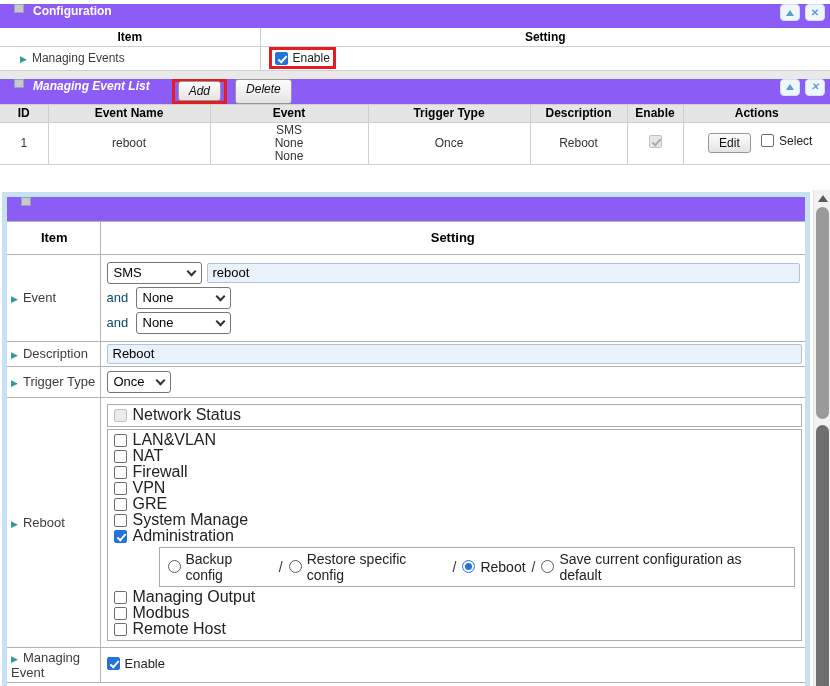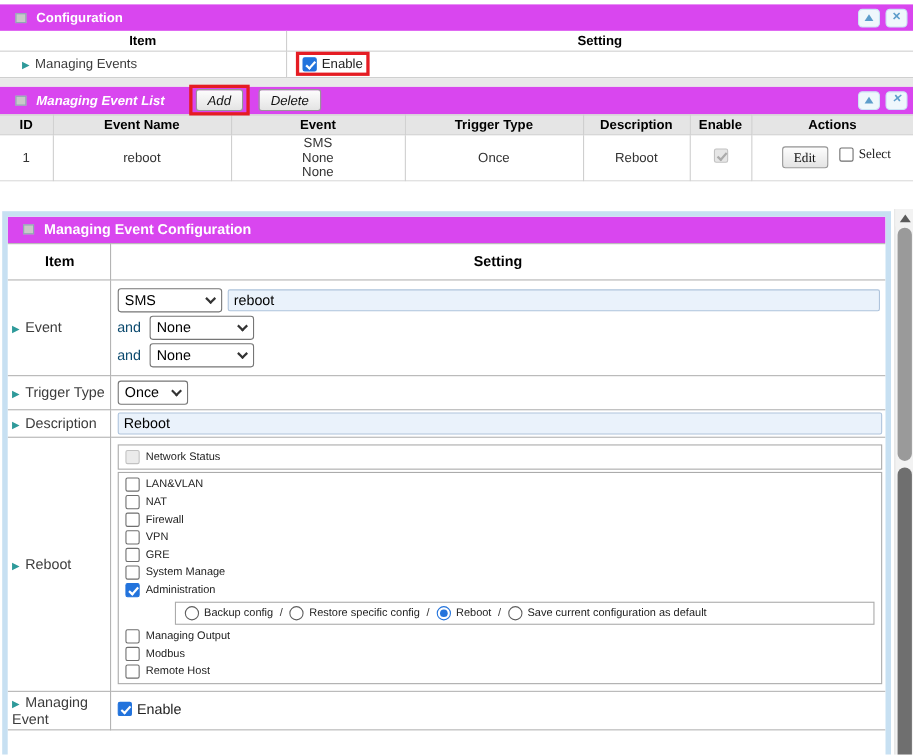--- a/index.html
+++ b/index.html
@@ -1,21 +1,21 @@
 <!DOCTYPE html>
 <html><head>
 <meta charset="utf-8">
 <style>
   * { margin:0; padding:0; box-sizing:border-box; }
   html,body { width:830px; height:686px; overflow:hidden; background:#fff;
               font-family:"Liberation Sans", sans-serif; color:#222; }
   .stage { position:relative; width:830px; height:686px; }
 
   
-  .titlebar { background:#d946ef; display:flex; align-items:center; height:24px; }
+  .titlebar { background:#8b5cf6; display:flex; height:24px; }
   .tb-icon { width:10px; height:9px; background:#C9C9C9; border:1px solid #8FA6B5;
              margin-left:14px; flex:0 0 auto; }
   .tb-title { color:#fff; font-weight:bold; font-size:12px; margin-left:9px; white-space:nowrap; }
   .tb-spacer { flex:1; }
   .tb-btn { width:20px; height:17px; background:#EFF7FC; border:1px solid #CBE4F4;
             border-radius:4px; margin-right:5px; display:flex; align-items:center;
             justify-content:center; color:#5D9DCB; font-size:10px; font-weight:bold;
             line-height:1; cursor:pointer; }
   .tb-btn .tri { width:0; height:0; border-left:4px solid transparent;
                  border-right:4px solid transparent; border-bottom:6px solid #5D9DCB; }
@@ -70,21 +70,21 @@
   .strip { height:8px; background:#E9E9E9; }
 
   
   .panel2 .titlebar { height:25px;font-style:italic; }
   .t2 { width:100%; border-collapse:collapse; font-size:12px; table-layout:fixed; }
   .t2 th, .t2 td { border:1px solid #CFCFCF; border-left:none; text-align:center; }
   .t2 th:last-child, .t2 td:last-child { border-right:none; }
   .t2 th { font-weight:bold; height:18px; background:#e5e5e5; color:#000; }
   .t2 td { height:42px; color:#333; }
   .t2 .ev3 { line-height:13px; }
-  .actions-cell { text-align:right; padding-left:7px;font-family:Liberation Serif, serif; }
+  .actions-cell { text-align:right; padding-left:7px; }
 
   .gap { height:27px; background:#fff; }
 
   
   .panel3 { margin-left:2px; width:808px; border:5px solid #C7E0F2; background:#fff; height:501px; overflow:hidden; }
   .panel3 .titlebar { height:24px; }
   .panel3 .tb-title { font-size:13px; }
   .t3 { width:100%; border-collapse:collapse; font-size:13px; }
   .t3 td { border:1px solid #B4B4B4; border-left:none; vertical-align:middle; }
   .t3 td:last-child { border-right:none; }
@@ -93,23 +93,23 @@
   .t3 .set { padding:4px 3px 4px 6px; }
   .evline { display:flex; align-items:center; gap:5px; margin:3px 0; }
   .evline .and { font-size:13px; color:#0c4a6e; width:24px; flex:0 0 auto; }
   .evline input.wide { flex:1; margin-right:2px; }
   .sel.w95 { width:95px; }
   .sel.w64 { width:64px; }
   input.wide { width:100%; }
 
   .subbox { border:1px solid #ABABAB; padding:2px 6px; margin:2px 0; }
   .cb-row { display:flex; align-items:center; gap:6px; height:15px; margin:1px 0;
-            font-size:10px; color:#222; cursor:pointer; }
+            font-size:16px; color:#222; cursor:pointer; }
   .radio-box { border:1px solid #ABABAB; margin:3px 0 3px 45px; padding:3px 8px;
-               display:flex; align-items:center; gap:6px; font-size:10px; color:#222; }
+               display:flex; align-items:center; gap:6px; font-size:14px; color:#222; }
   .radio-opt { display:inline-flex; align-items:center; gap:5px; cursor:pointer; }
   .sep { color:#333; }
 
   
   .scrollbar { position:absolute; top:186px; right:0; width:17px; height:500px;
                background:#F2F2F2; border-left:1px solid #E3E3E3; }
   .sb-btn { position:absolute; top:0; left:0; width:17px; height:16px; background:#F2F2F2;
             display:flex; align-items:center; justify-content:center; cursor:pointer; }
   .sb-btn .tri-up { width:0; height:0; border-left:5px solid transparent;
             border-right:5px solid transparent; border-bottom:7px solid #5A5A5A; }
@@ -215,21 +215,20 @@
       </tr>
     </tbody>
       </table>
   </div>
 
   <div class="gap"></div>
 
   <div class="panel3">
     <div class="titlebar">
       <span class="tb-icon"></span>
-      <span class="tb-title">Managing Event Configuration</span>
     </div>
     <table class="t3">
       <tbody>
           <tr class="hdr">
         <td class="c-item">Item</td>
         <td>Setting</td>
       </tr>
 
 
       <tr>
@@ -256,36 +255,36 @@
             <span class="sel w95">
               <span>None</span>
               <span class="chev"></span>
             </span>
           </div>
         </td>
       </tr>
 
       <tr>
         <td class="c-item">
+          <span class="arrow">▶</span><span>Description</span>
+        </td>
+        <td class="set" style="padding:2px 3px 2px 6px;">
+          <input class="txt wide" value="Reboot" style="">
+        </td>
+      </tr>
+
+      <tr>
+        <td class="c-item">
           <span class="arrow">▶</span><span>Trigger Type</span>
         </td>
         <td class="set">
           <span class="sel w64">
             <span>Once</span>
             <span class="chev"></span>
           </span>
-        </td>
-      </tr>
-
-      <tr>
-        <td class="c-item">
-          <span class="arrow">▶</span><span>Description</span>
-        </td>
-        <td class="set" style="padding:2px 3px 2px 6px;">
-          <input class="txt wide" value="Reboot" style="">
         </td>
       </tr>
 
       <tr>
         <td class="c-item">
           <span class="arrow">▶</span><span>Reboot</span>
         </td>
         <td class="set">
           <div class="subbox">
             <label class="cb-row">

